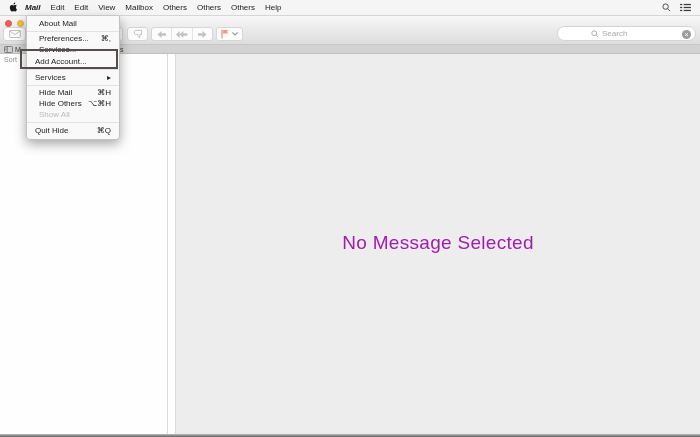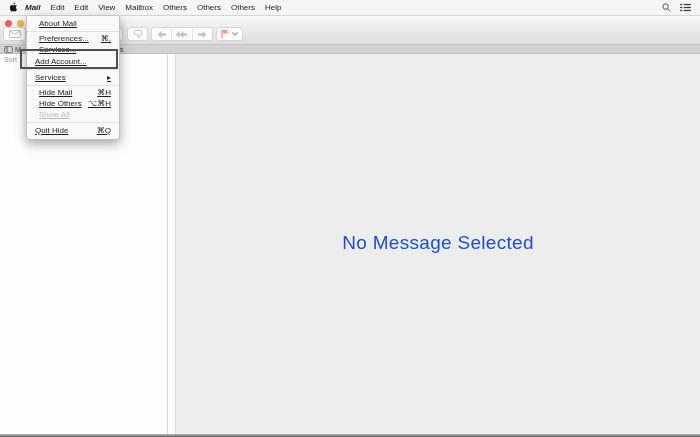--- a/index.html
+++ b/index.html
@@ -46,31 +46,31 @@
   .fav-frag-left { position:absolute; left:15px; top:0; line-height:9px; }
   .fav-frag-right { position:absolute; left:120px; top:0; line-height:9px; }
 
   
   .content { position:absolute; left:0; top:54px; width:700px; bottom:0; background:#ffffff; }
   .list-pane { position:absolute; left:0; top:0; width:168px; height:100%; background:#fefefe;
                border-right:1px solid #dadada; }
   .sort-row { padding:2px 0 0 4px; font-size:7px; color:#8e8e8e; }
   .main-pane { position:absolute; left:175px; top:0; right:0; height:100%; background:#ededed;
                border-left:1px solid #dadada; display:flex; align-items:center; justify-content:center; }
-  .no-msg { font-size:19px; color:#1d4ed8; letter-spacing:0.3px; margin-top:-6px; }
+  .no-msg { font-size:19px; color:#a21caf; letter-spacing:0.3px; margin-top:-6px; }
 
   .bottom-edge { position:absolute; left:0; bottom:0; width:700px; height:3px;
                  background:linear-gradient(#bdbdbd,#606060); z-index:30; }
 
   
   .menu { position:absolute; left:26px; top:16px; width:94px; background:rgba(249,249,249,0.98);
           border:1px solid #c2c2c2; border-top:none; border-radius:0 0 4px 4px;
           box-shadow:0 4px 12px rgba(0,0,0,0.35); padding:2px 0 3px 0; z-index:50; }
   .mi { display:flex; align-items:center; justify-content:space-between; height:11px;
-        padding:0 8px 0 12px; font-size:8px; color:#1d1d1d;text-decoration:underline; }
+        padding:0 8px 0 12px; font-size:8px; color:#1d1d1d; }
   .mi.tall { height:12px;padding-left:8px; }
   .mi .sc { color:#1d1d1d; }
   .mi.disabled { color:#b9b9b9; }
   .msep { height:1px; background:#e2e2e2; margin:1.5px 0; }
 
   .annotation { position:absolute; left:20px; top:49px; width:98px; height:20px;
                 border:2px solid #564c49; z-index:60; }
 
   svg { display:block; }
 </style>
@@ -171,20 +171,30 @@
             <path d="M1.8 1 H7.5 L6 2.8 L7.5 4.6 H1.8 Z" fill="#f49a92"></path>
           </svg>
       </span>
       <span>
         <svg width="6" height="4" viewBox="0 0 6 4">
             <path d="M0.5 0.5 L3 3 L5.5 0.5" fill="none" stroke="#9a9a9a" stroke-width="1.1"></path>
           </svg>
       </span>
     </button>
 
+    <div class="search">
+      <span style="margin-right:3px;">
+        <svg width="8" height="8" viewBox="0 0 10 10">
+            <circle cx="4" cy="4" r="3" fill="none" stroke="#a9a9a9" stroke-width="1.2"></circle>
+            <line x1="6.2" y1="6.2" x2="9" y2="9" stroke="#a9a9a9" stroke-width="1.2"></line>
+          </svg>
+      </span>
+      <input placeholder="Search" style="">
+      <span class="search-clear">×</span>
+    </div>
   </div>
 
   <div class="favbar">
     <span class="fav-icon">
       <svg width="9" height="7" viewBox="0 0 10 8">
           <rect x="0.5" y="0.5" width="9" height="7" rx="1" fill="none" stroke="#6e6e6e"></rect>
           <line x1="3.5" y1="0.5" x2="3.5" y2="7.5" stroke="#6e6e6e"></line>
           <line x1="1.3" y1="2.2" x2="2.7" y2="2.2" stroke="#6e6e6e" stroke-width="0.7"></line>
           <line x1="1.3" y1="4" x2="2.7" y2="4" stroke="#6e6e6e" stroke-width="0.7"></line>
         </svg>

